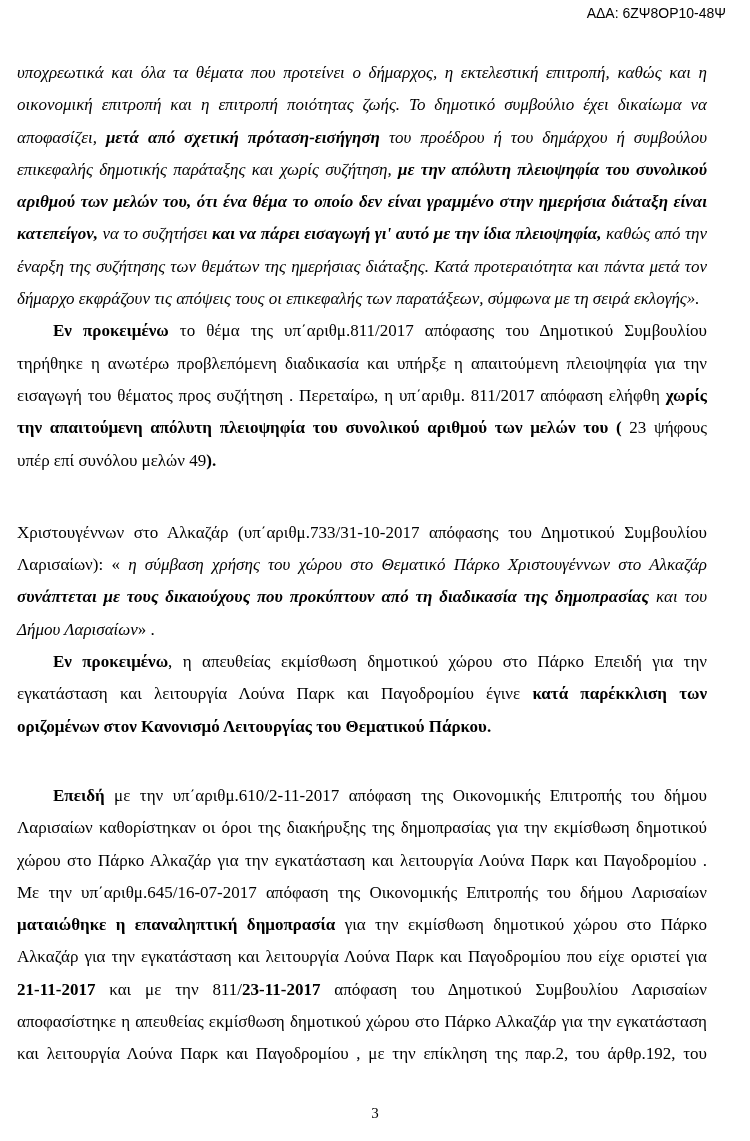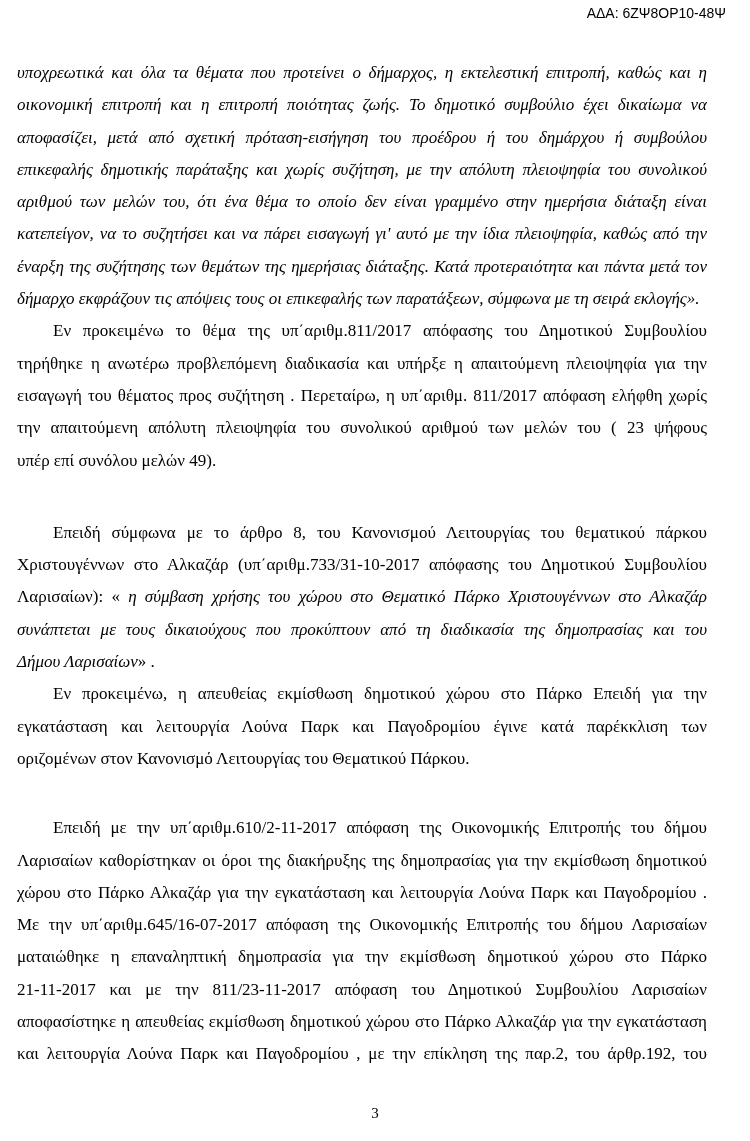--- a/index.html
+++ b/index.html
@@ -8,21 +8,21 @@
   .ada { position: absolute; top: 5px; right: 24px; font-family: "Liberation Sans", sans-serif;
          font-size: 14px; letter-spacing: 0px; }
   .page { position: absolute; left: 17px; width: 690px; top: 57px; }
   .line { height: 32.3px; line-height: 32px; font-size: 17px; white-space: nowrap;
           text-align: justify; text-align-last: justify; }
   .line.last { text-align-last: left; }
   .indent { padding-left: 36px; }
   .gap { height: 40px; }
   .gap2 { height: 37px; }
   i { font-style: italic; }
-  b { font-weight: normal; }
+  b { font-weight: bold; }
   .pagenum { position: absolute; top: 1105px; left: 0; width: 750px; text-align: center; font-size: 15px; }
 </style>
 </head>
 <body>
 
 <div class="ada">ΑΔΑ: 6ΖΨ8ΟΡ10-48Ψ</div>
 
 <div class="page">
   <div>
       <div class="line"><i>υποχρεωτικά και όλα τα θέματα που προτείνει ο δήμαρχος, η εκτελεστική επιτροπή, καθώς και η</i></div>
@@ -36,38 +36,38 @@
     </div>
   <div>
       <div class="line indent"><b>Εν προκειμένω</b><span> το θέμα της υπ΄αριθμ.811/2017 απόφασης του Δημοτικού Συμβουλίου</span></div>
       <div class="line"><span>τηρήθηκε η ανωτέρω  προβλεπόμενη διαδικασία και υπήρξε η  απαιτούμενη πλειοψηφία για την</span></div>
       <div class="line"><span>εισαγωγή του θέματος προς συζήτηση .  Περεταίρω, η υπ΄αριθμ. 811/2017 απόφαση  ελήφθη </span><b>χωρίς</b></div>
       <div class="line"><b>την απαιτούμενη  απόλυτη πλειοψηφία του συνολικού αριθμού των μελών του (</b><span> 23 ψήφους</span></div>
       <div class="line last"><span>υπέρ  επί συνόλου  μελών 49</span><b>).</b></div>
     </div>
   <div class="gap"></div>
   <div>
-      <div class="line indent"><b>Επειδή</b><span> σύμφωνα με το άρθρο 8, του Κανονισμού Λειτουργίας του θεματικού πάρκου</span></div>
       <div class="line"><span>Χριστουγέννων στο Αλκαζάρ (υπ΄αριθμ.733/31-10-2017 απόφασης του Δημοτικού Συμβουλίου</span></div>
       <div class="line"><span>Λαρισαίων): « </span><i>η σύμβαση χρήσης του χώρου στο Θεματικό Πάρκο Χριστουγέννων στο Αλκαζάρ</i></div>
       <div class="line"><b style="font-style: italic;">συνάπτεται με τους δικαιούχους που προκύπτουν από τη διαδικασία της δημοπρασίας</b><i> και του</i></div>
       <div class="line last"><i>Δήμου Λαρισαίων</i><span>» .</span></div>
     </div>
   <div>
       <div class="line indent"><b>Εν προκειμένω</b><span>, η απευθείας εκμίσθωση δημοτικού χώρου στο Πάρκο Επειδή για την</span></div>
       <div class="line"><span>εγκατάσταση και λειτουργία Λούνα Παρκ και Παγοδρομίου έγινε  </span><b>κατά παρέκκλιση των</b></div>
       <div class="line last"><b>οριζομένων στον Κανονισμό Λειτουργίας του Θεματικού Πάρκου.</b></div>
     </div>
   <div class="gap2"></div>
   <div>
       <div class="line indent"><b>Επειδή</b><span> με την υπ΄αριθμ.610/2-11-2017 απόφαση της Οικονομικής Επιτροπής του δήμου</span></div>
       <div class="line"><span>Λαρισαίων καθορίστηκαν οι όροι της διακήρυξης  της δημοπρασίας για την εκμίσθωση δημοτικού</span></div>
       <div class="line"><span>χώρου στο Πάρκο Αλκαζάρ για την εγκατάσταση και λειτουργία Λούνα Παρκ και Παγοδρομίου .</span></div>
       <div class="line"><span>Με την υπ΄αριθμ.645/16-07-2017 απόφαση της Οικονομικής Επιτροπής του δήμου Λαρισαίων</span></div>
       <div class="line"><b>ματαιώθηκε η επαναληπτική δημοπρασία</b><span> για την εκμίσθωση δημοτικού χώρου στο Πάρκο</span></div>
+      <div class="line"><span>Αλκαζάρ για την εγκατάσταση και λειτουργία Λούνα Παρκ και Παγοδρομίου που είχε οριστεί για</span></div>
       <div class="line"><b>21-11-2017</b><span> και με   την 811/</span><b>23-11-2017</b><span> απόφαση του Δημοτικού Συμβουλίου Λαρισαίων</span></div>
       <div class="line"><span>αποφασίστηκε η απευθείας εκμίσθωση δημοτικού χώρου στο Πάρκο Αλκαζάρ για την εγκατάσταση</span></div>
       <div class="line"><span>και λειτουργία Λούνα Παρκ και Παγοδρομίου , με την επίκληση της παρ.2, του άρθρ.192, του</span></div>
       <div class="line last"></div>
     </div>
 </div>
 
 <div class="pagenum">3</div>
 
 </body></html>

